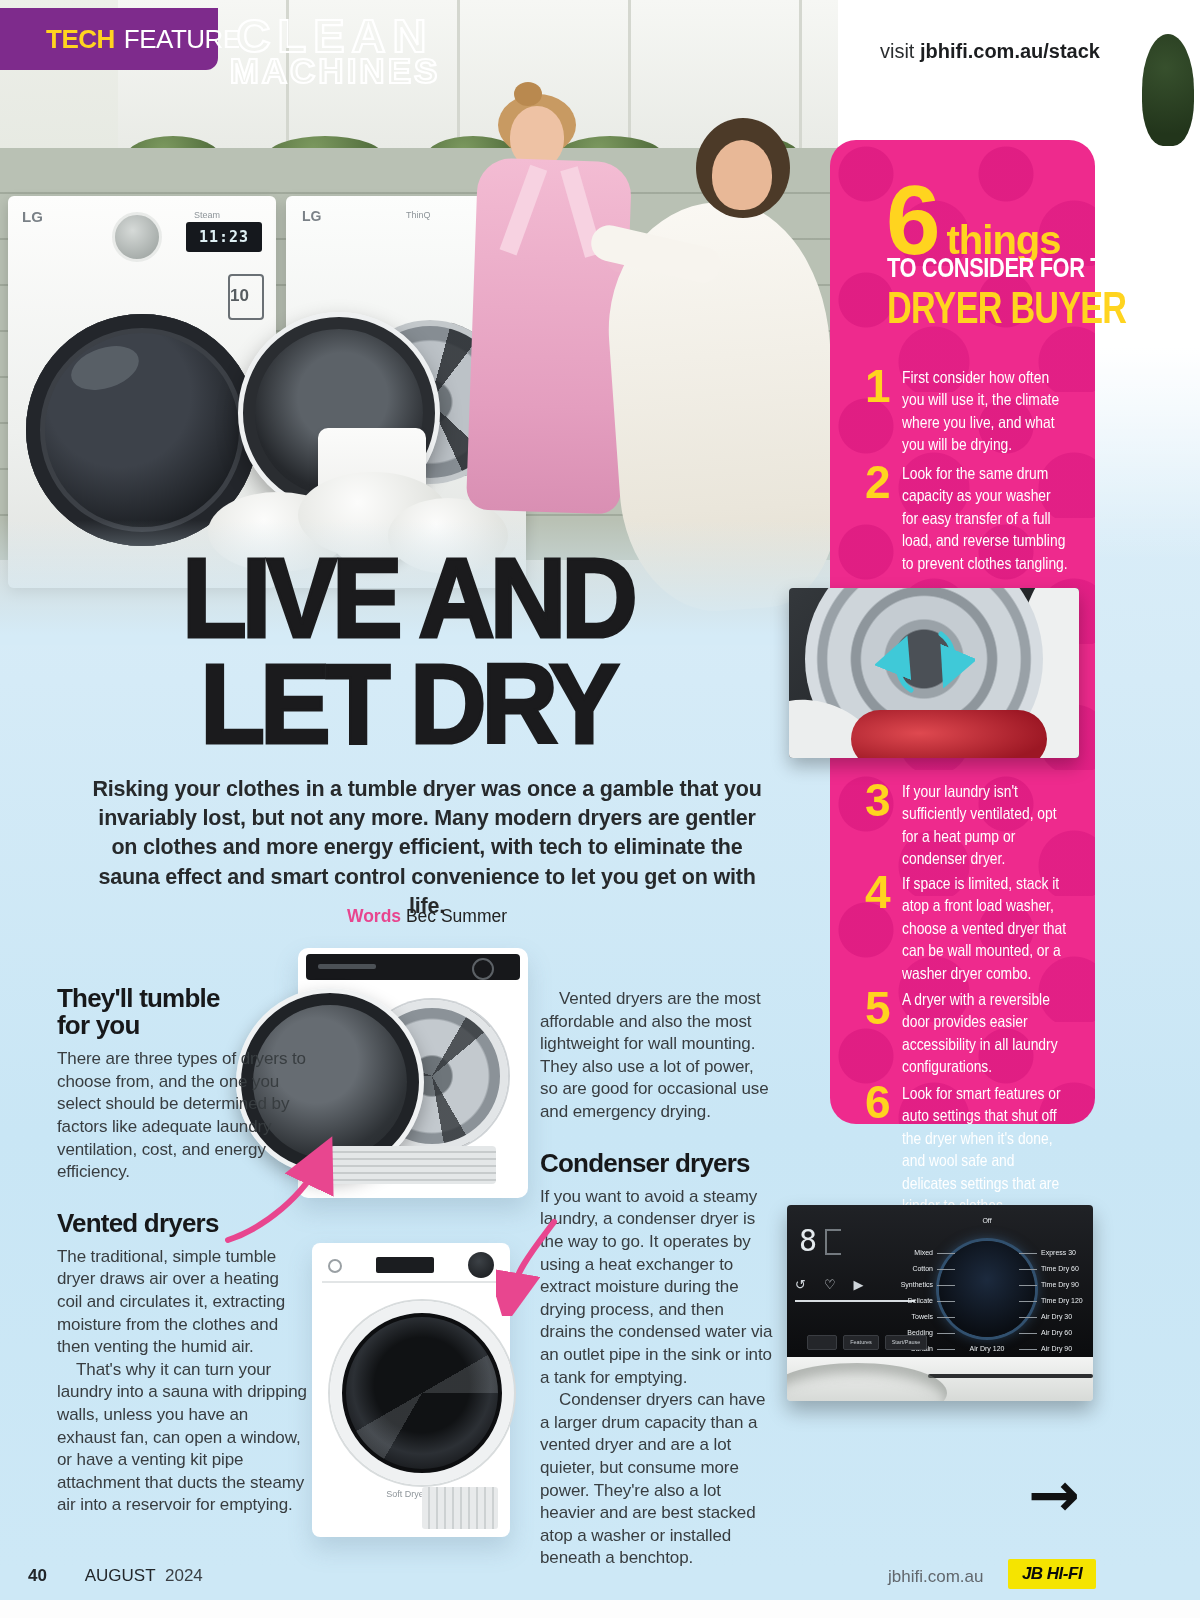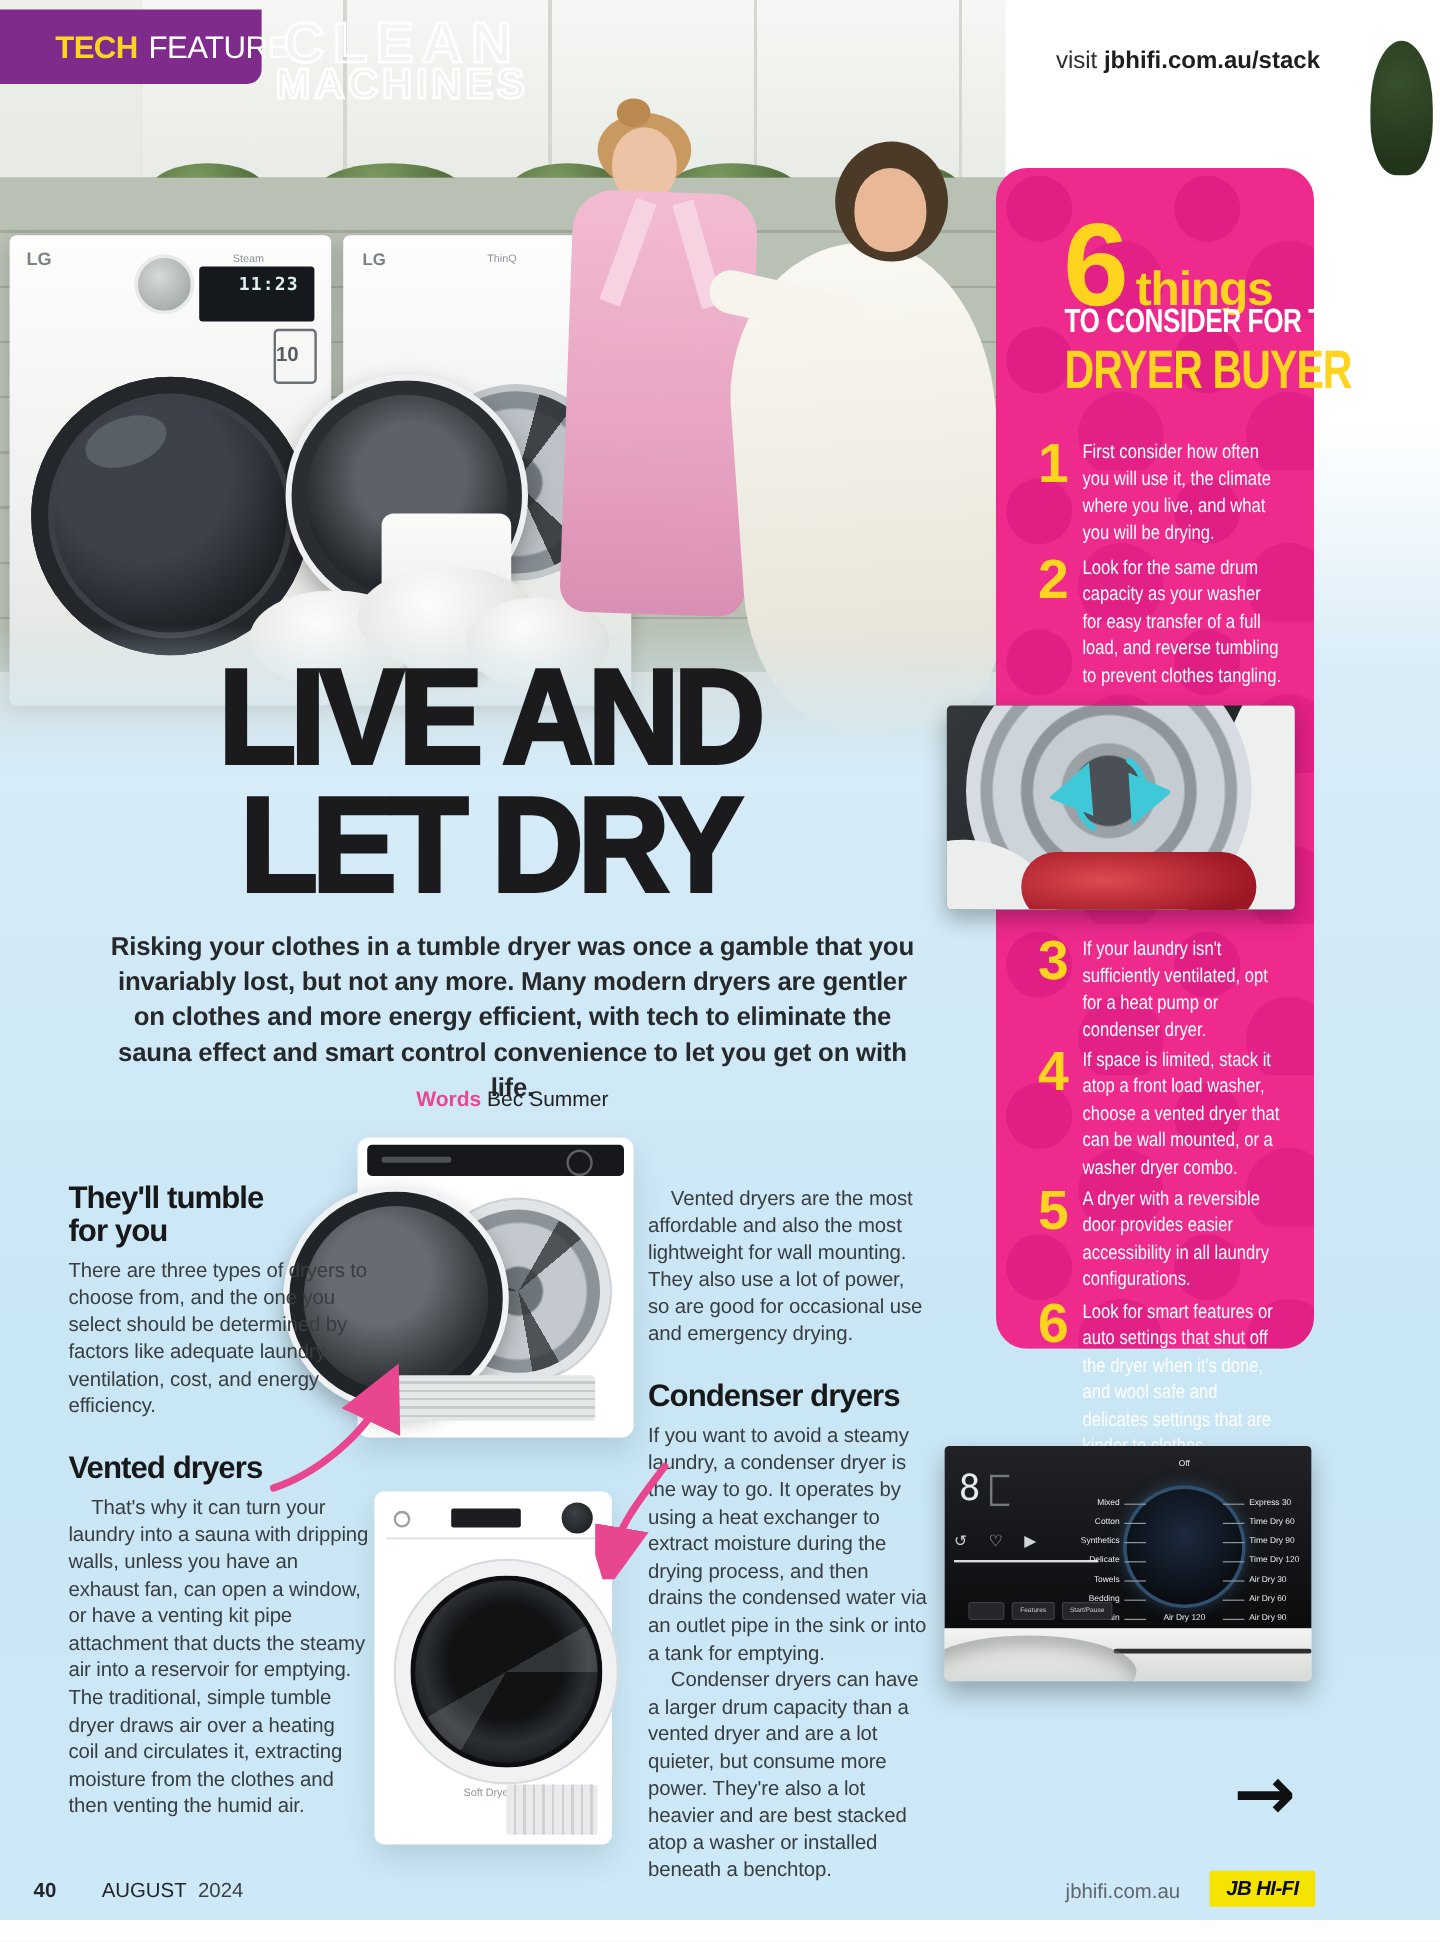--- a/index.html
+++ b/index.html
@@ -22,23 +22,23 @@
         background-image:repeating-linear-gradient(180deg,transparent 0 44px,rgba(90,100,85,.25) 44px 46px);}
   .floor{position:absolute;top:560px;left:0;width:845px;height:90px;
         background:linear-gradient(180deg,#d9dbd5,#cdd0c9);}
   
   .washer{position:absolute;top:196px;left:8px;width:268px;height:392px;border-radius:6px;
         background:linear-gradient(180deg,#fdfdfc,#eef0ee 60%,#e0e3e0);box-shadow:0 6px 14px rgba(0,0,0,.18);}
   .washer-lg{position:absolute;top:12px;left:14px;font-size:15px;font-weight:bold;color:#7a8187;}
   .washer-steam{position:absolute;top:14px;left:186px;font-size:9px;color:#8d9499;}
   .washer-dial{position:absolute;top:16px;left:104px;width:44px;height:44px;border-radius:50%;
         background:radial-gradient(circle at 40% 35%,#d6dad8,#969d9a);border:3px solid #e9ebe9;}
-  .washer-display{position:absolute;top:26px;right:14px;width:76px;height:46px;background:#15181d;border-radius:3px;
+  .washer-display{position:absolute;top:26px;right:14px;width:76px;height:30px;background:#15181d;border-radius:3px;
         color:#dff0f4;font-family:"DejaVu Sans Mono",monospace;font-size:15px;font-weight:bold;
-        text-align:center;line-height:30px;letter-spacing:1px;padding-left:20px;}
+        text-align:center;line-height:30px;letter-spacing:1px;}
   .badge10{position:absolute;top:78px;right:12px;width:32px;height:42px;border:2px solid #6a7075;border-radius:4px;
         color:#565c60;font-size:17px;font-weight:bold;text-align:left;line-height:40px;}
   .washer-door{position:absolute;top:118px;left:18px;width:232px;height:232px;border-radius:50%;
         background:radial-gradient(circle at 40% 35%,#3d424a 0 35%,#191c20 70%,#101214);
         box-shadow:inset 0 0 0 14px #23262b,inset 0 0 0 19px #3c4046;}
   .washer-door:after{content:"";position:absolute;top:34px;left:44px;width:70px;height:40px;border-radius:50%;
         background:rgba(210,225,235,.18);transform:rotate(-18deg);}
   
   .dryer-open{position:absolute;top:196px;left:286px;width:240px;height:392px;border-radius:6px;
         background:linear-gradient(180deg,#fcfdfc,#edefed 60%,#e0e3e0);box-shadow:0 6px 14px rgba(0,0,0,.18);}
@@ -285,22 +285,22 @@
     <span class="wl">Words</span><span> Bec Summer</span>
   </div>
 
   <div class="col-left">
     <h3 class="section-heading">
       <span>They'll tumble</span><br>
       <span>for you</span>
     </h3>
     <p class="body-p">There are three types of dryers to choose from, and the one you select should be determined by factors like adequate laundry ventilation, cost, and energy efficiency.</p>
     <h3 class="section-heading gap-top">Vented dryers</h3>
+    <p class="body-p">The traditional, simple tumble dryer draws air over a heating coil and circulates it, extracting moisture from the clothes and then venting the humid air.</p>
     <p class="body-p indent">That's why it can turn your laundry into a sauna with dripping walls, unless you have an exhaust fan, can open a window, or have a venting kit pipe attachment that ducts the steamy air into a reservoir for emptying.</p>
-    <p class="body-p">The traditional, simple tumble dryer draws air over a heating coil and circulates it, extracting moisture from the clothes and then venting the humid air.</p>
   </div>
 
   <div class="col-right">
     <p class="body-p indent">Vented dryers are the most affordable and also the most lightweight for wall mounting. They also use a lot of power, so are good for occasional use and emergency drying.</p>
     <h3 class="section-heading gap-top">Condenser dryers</h3>
     <p class="body-p">If you want to avoid a steamy laundry, a condenser dryer is the way to go. It operates by using a heat exchanger to extract moisture during the drying process, and then drains the condensed water via an outlet pipe in the sink or into a tank for emptying.</p>
     <p class="body-p indent">Condenser dryers can have a larger drum capacity than a vented dryer and are a lot quieter, but consume more power. They're also a lot heavier and are best stacked atop a washer or installed beneath a benchtop.</p>
   </div>
 
   <div class="product1">

